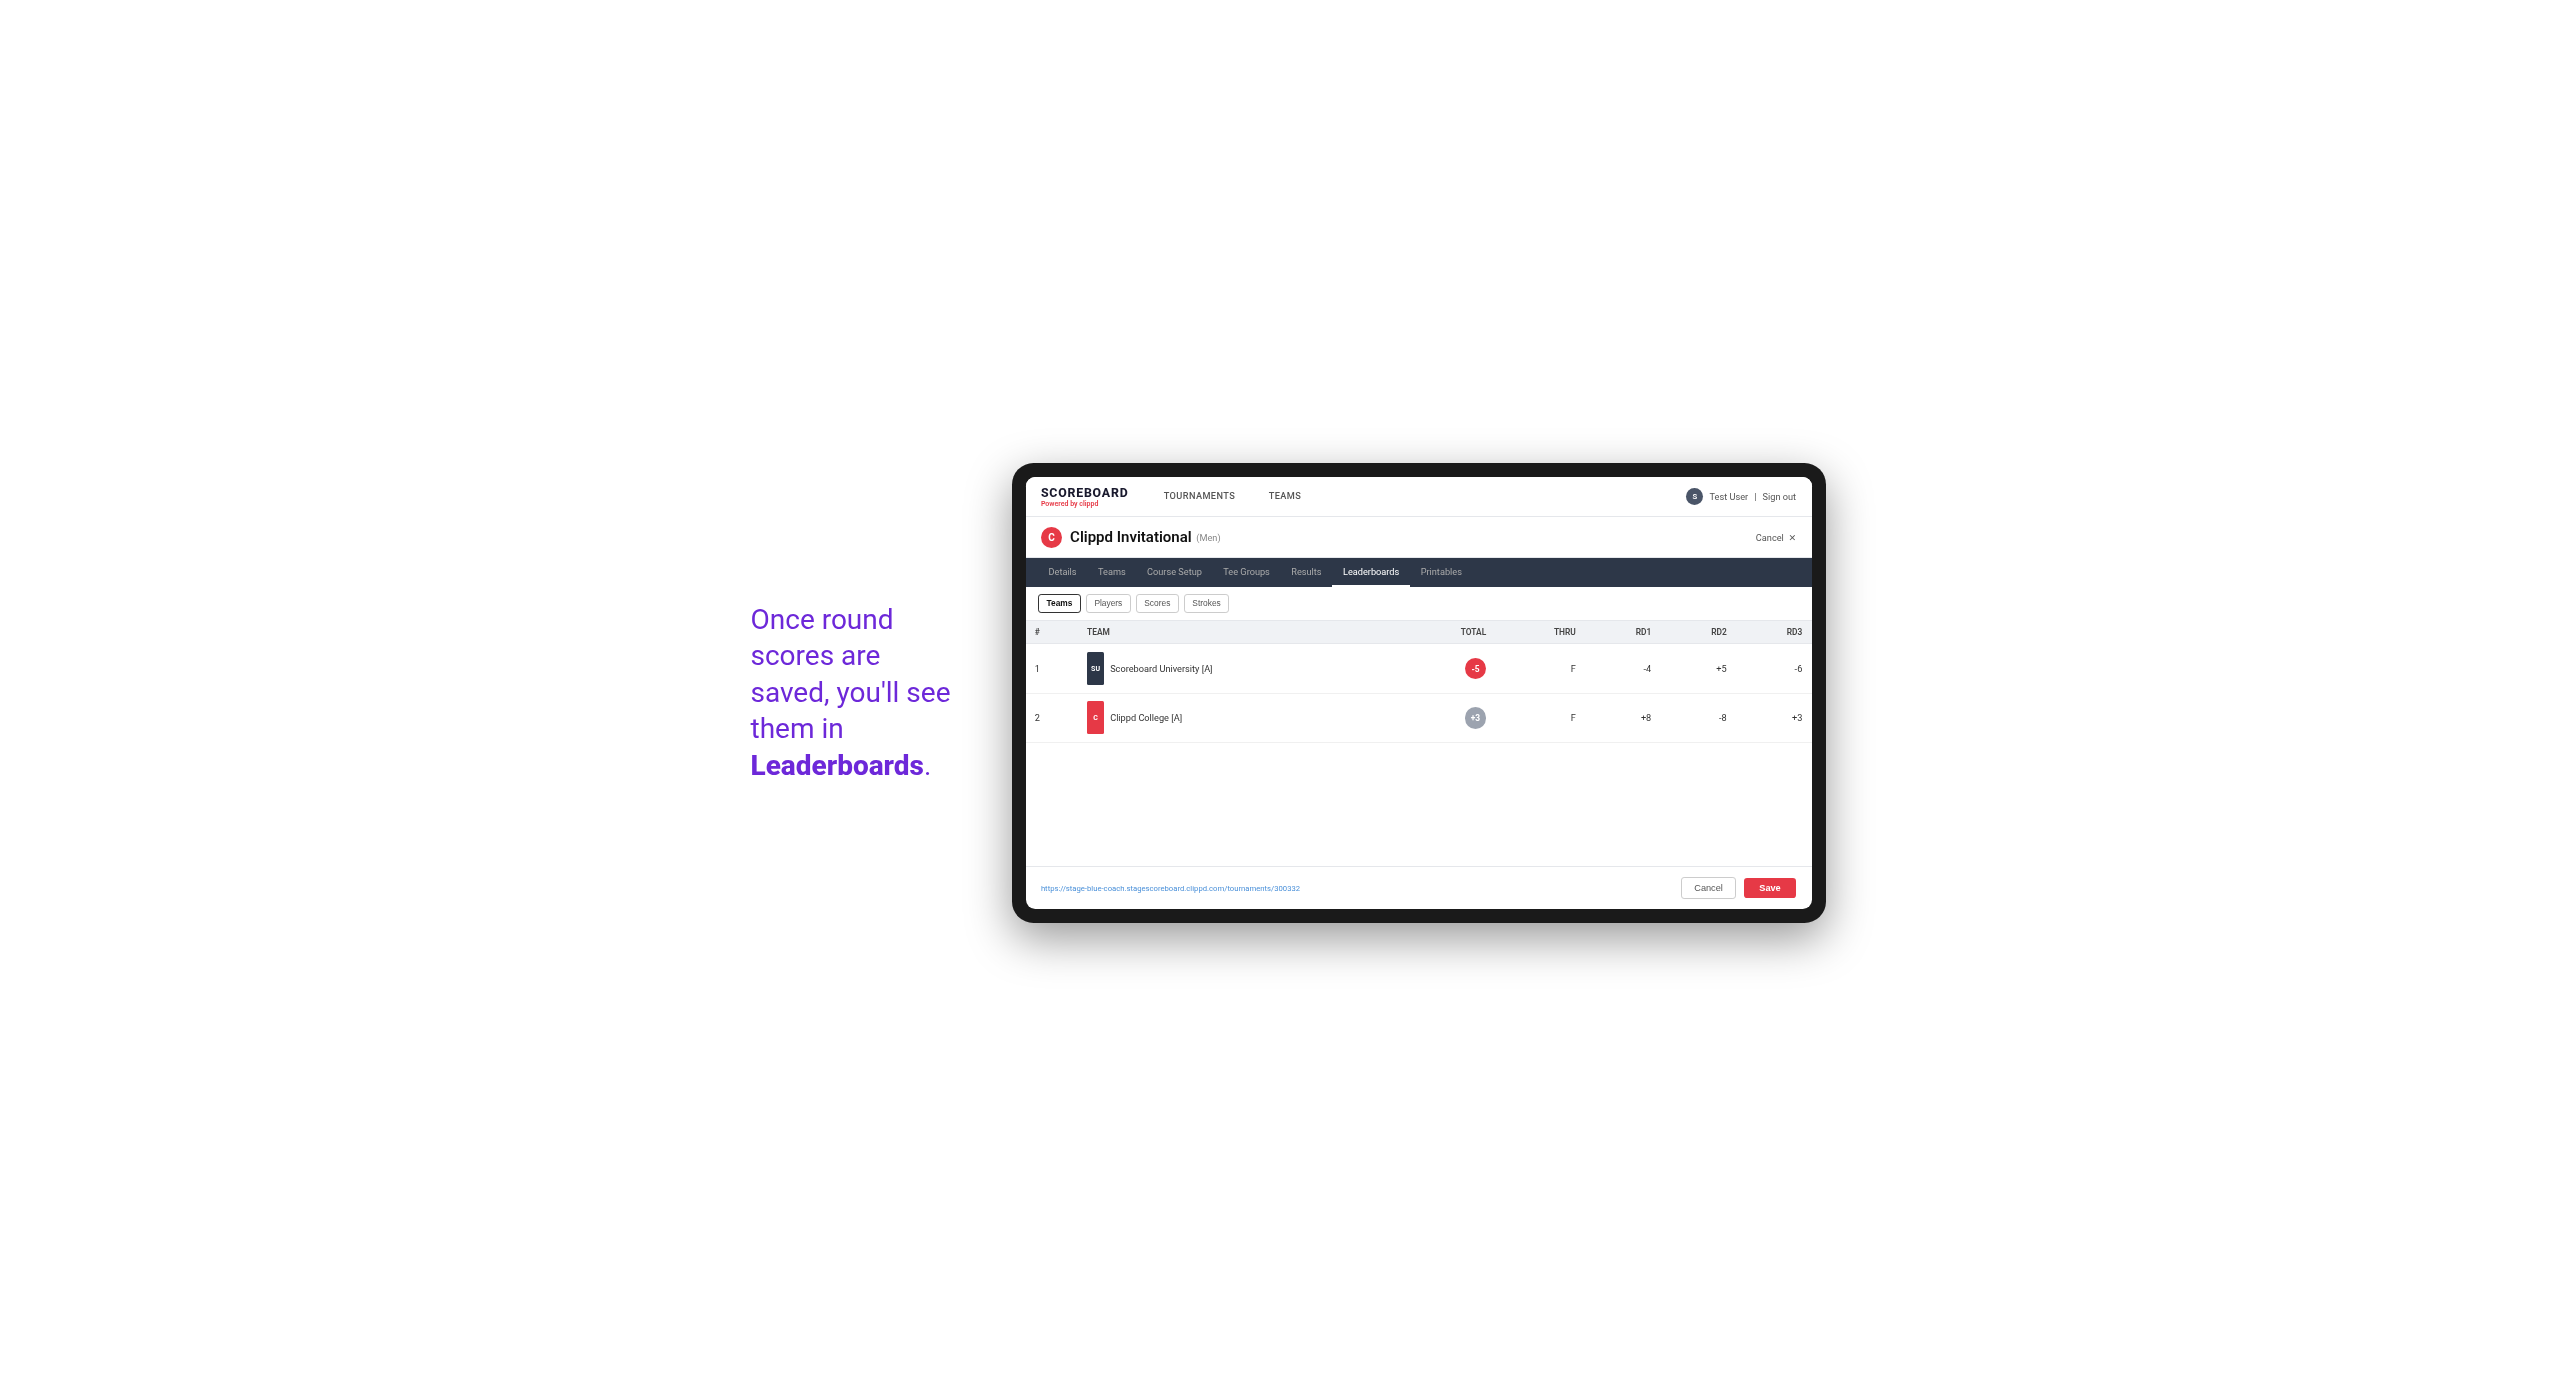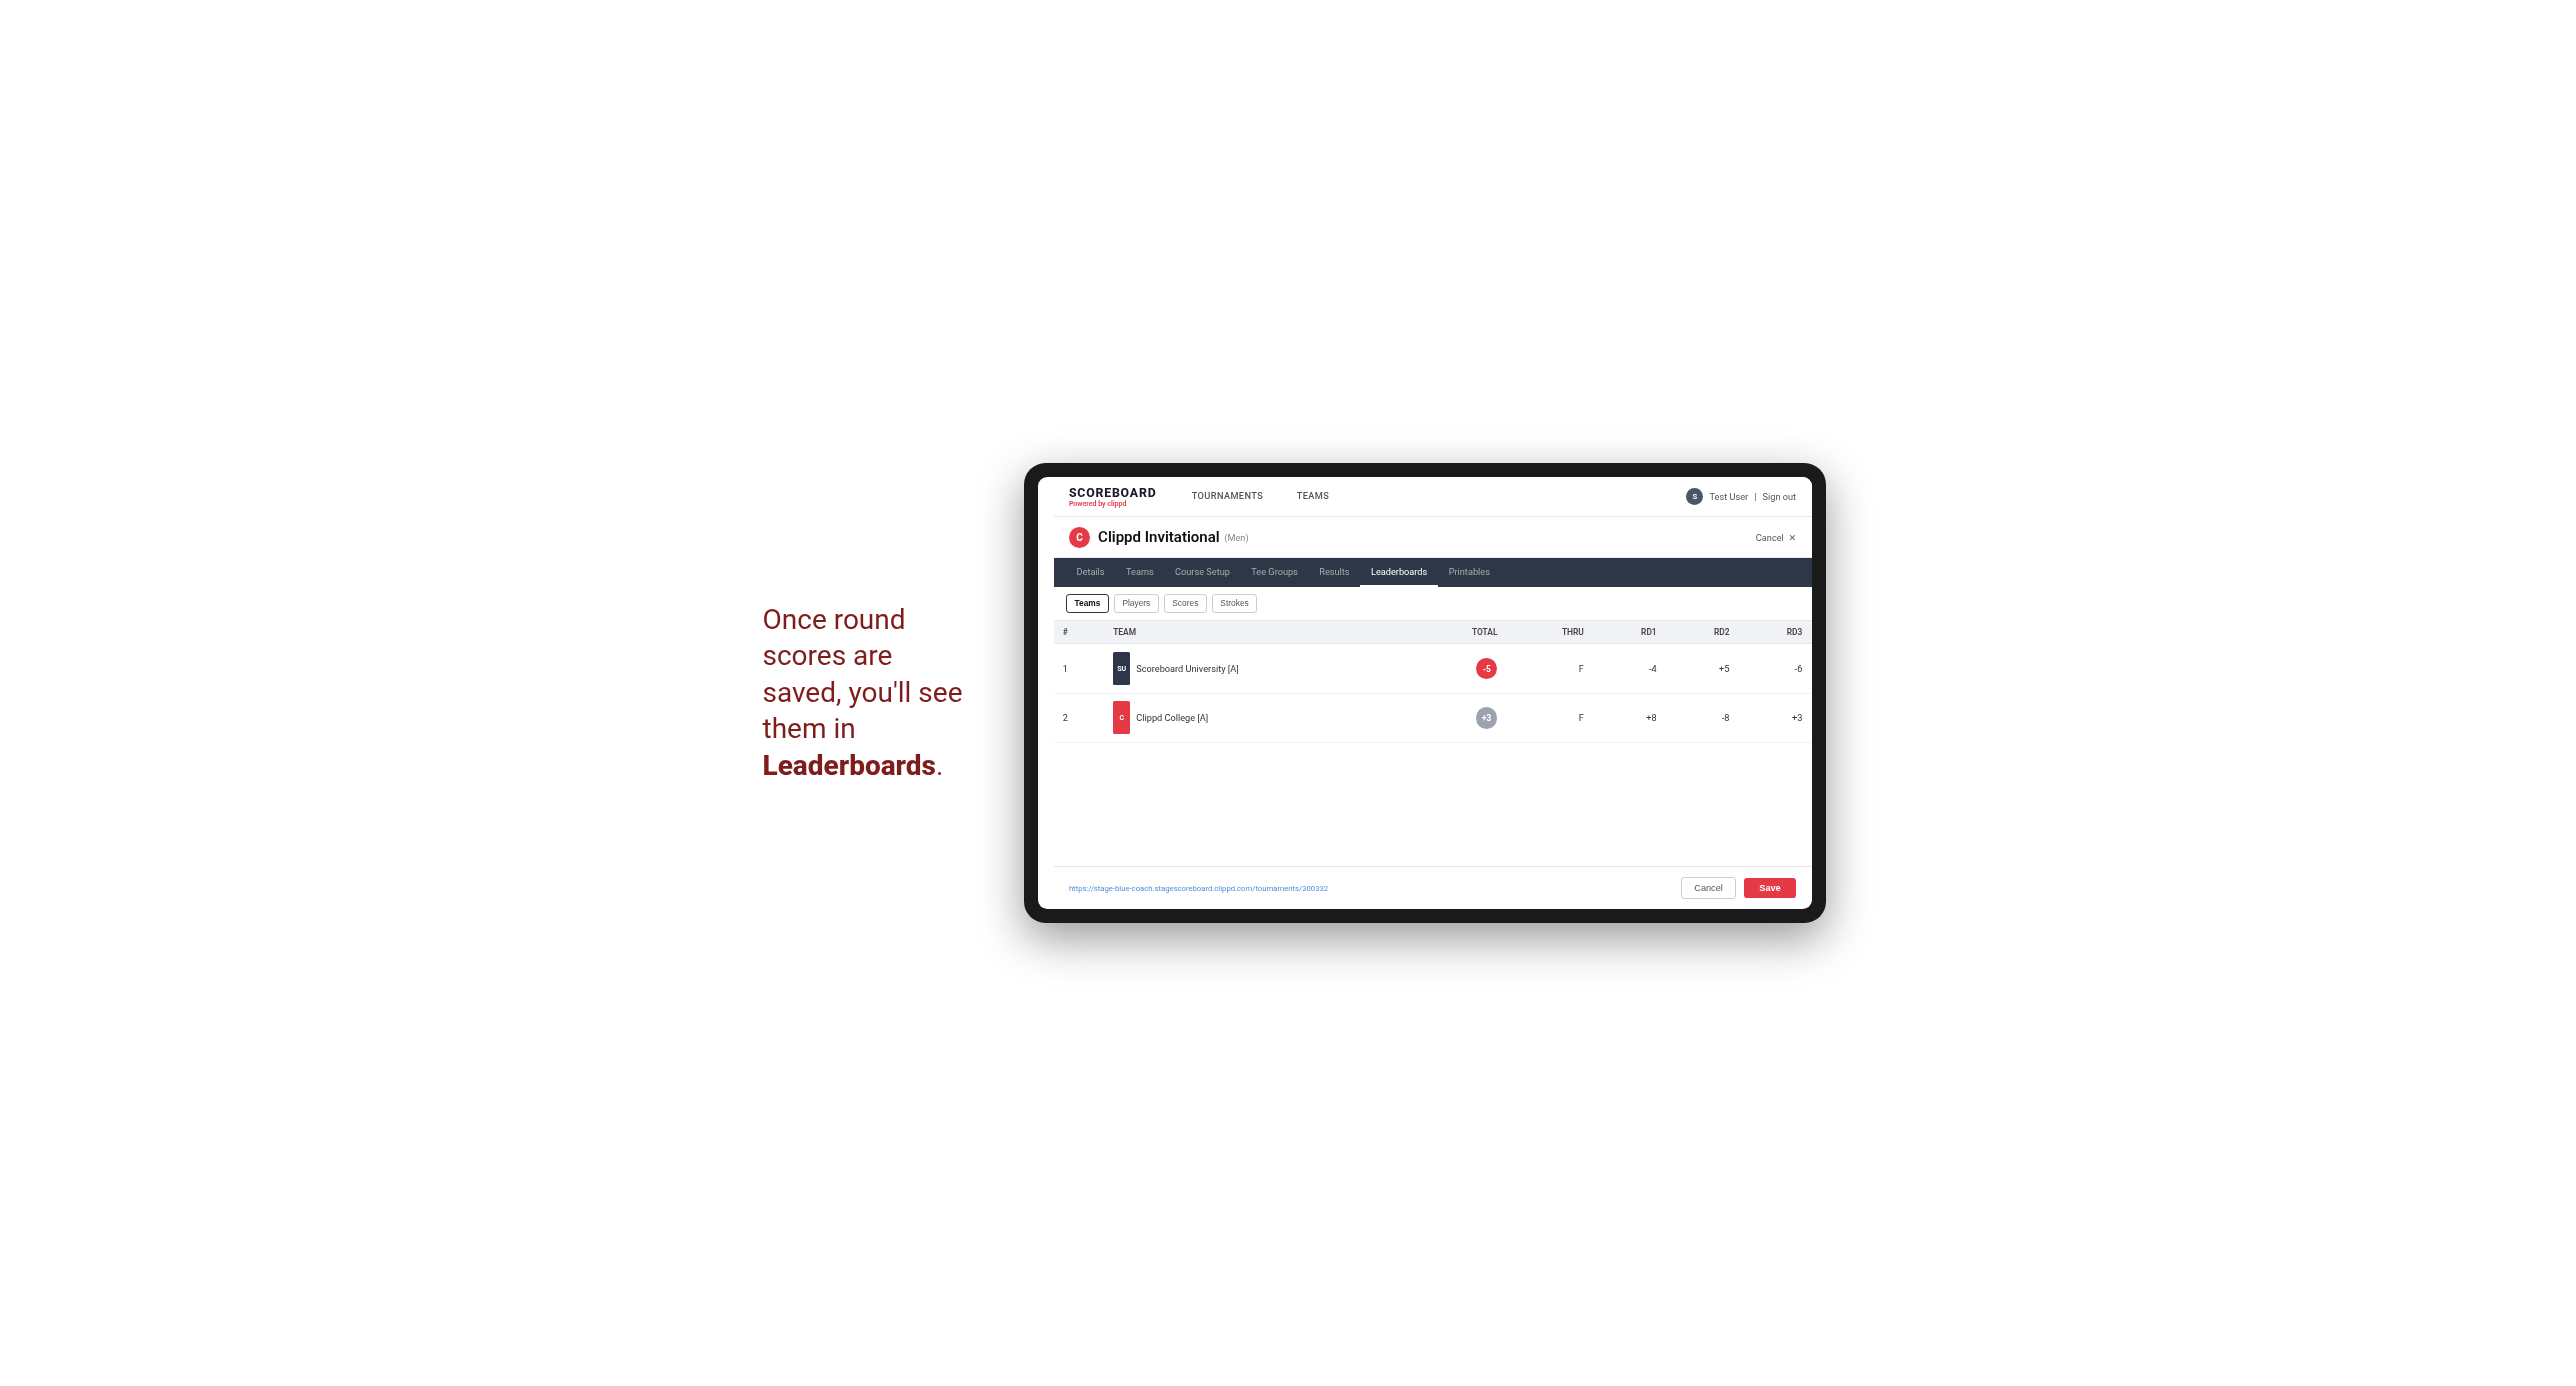--- a/index.html
+++ b/index.html
@@ -16,39 +16,37 @@
       display: flex;
       align-items: center;
       gap: 46px;
       width: 100%;
       max-width: 1075px;
     }
     .sidebar-text {
       flex: 0 0 215px;
       font-size: 28px;
       line-height: 1.3;
-      color: #7f1d1d;
-      margin-left: 12px;
+      color: #6d28d9;
     }
     .sidebar-text strong {
       font-weight: 800;
     }
     .tablet-outer {
       flex: 1;
       background: #1a1a1a;
       border-radius: 21.5px;
       padding: 14px;
       box-shadow: 0 15.4px 46px rgba(0,0,0,0.4);
     }
     .tablet-inner {
       background: #fff;
       border-radius: 9.2px;
       overflow: hidden;
       min-height: 399px;
-      padding-left: 16px;
     }
     
     .top-nav {
       display: flex;
       align-items: center;
       background: #fff;
       border-bottom: 0.8px solid #e5e7eb;
       padding: 0 15.4px;
       height: 40px;
     }

